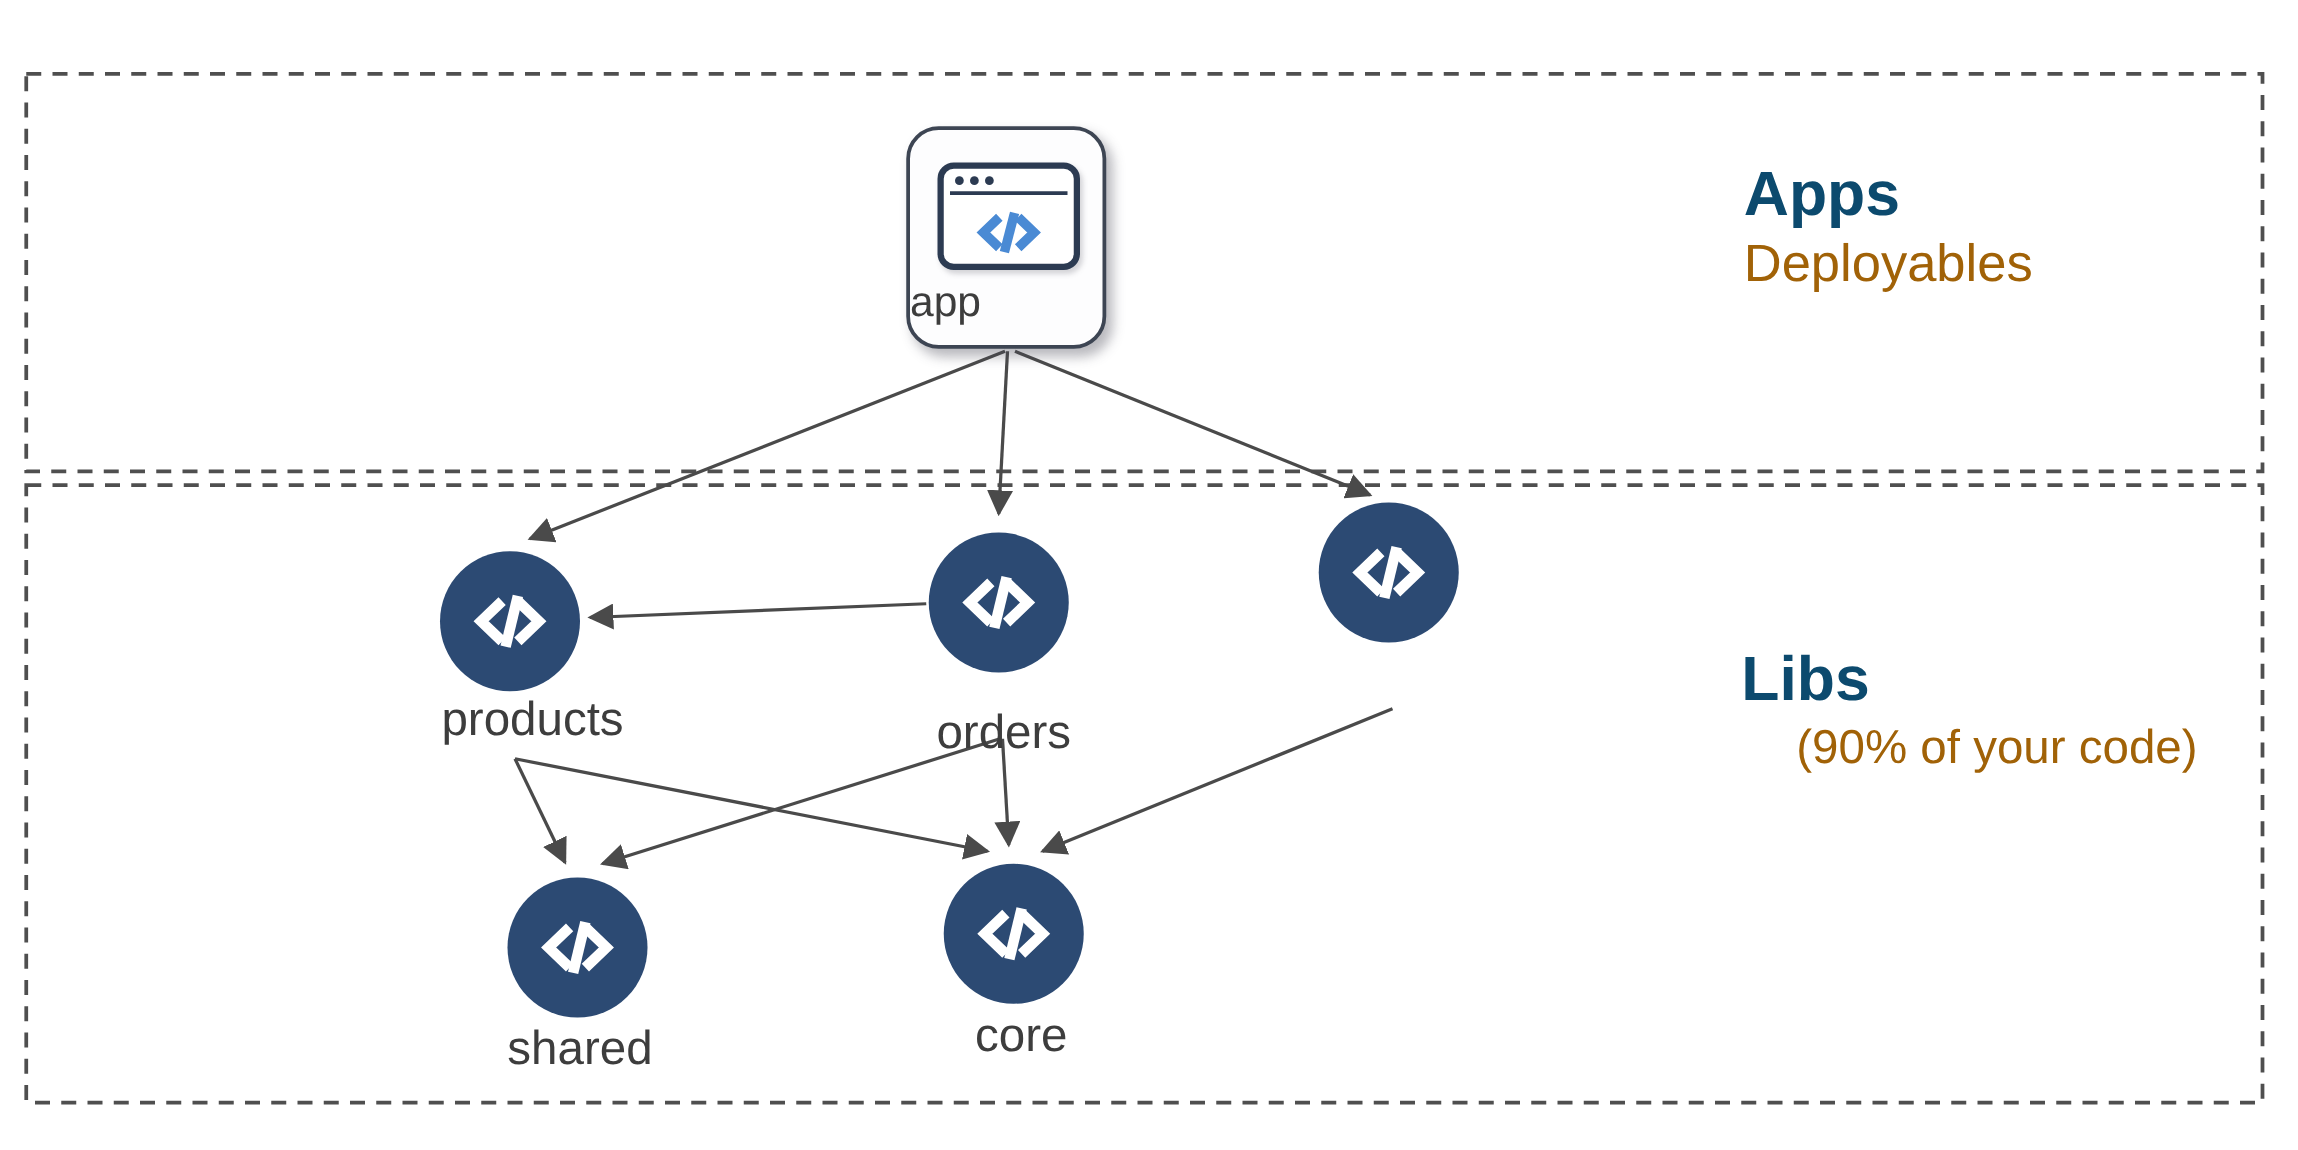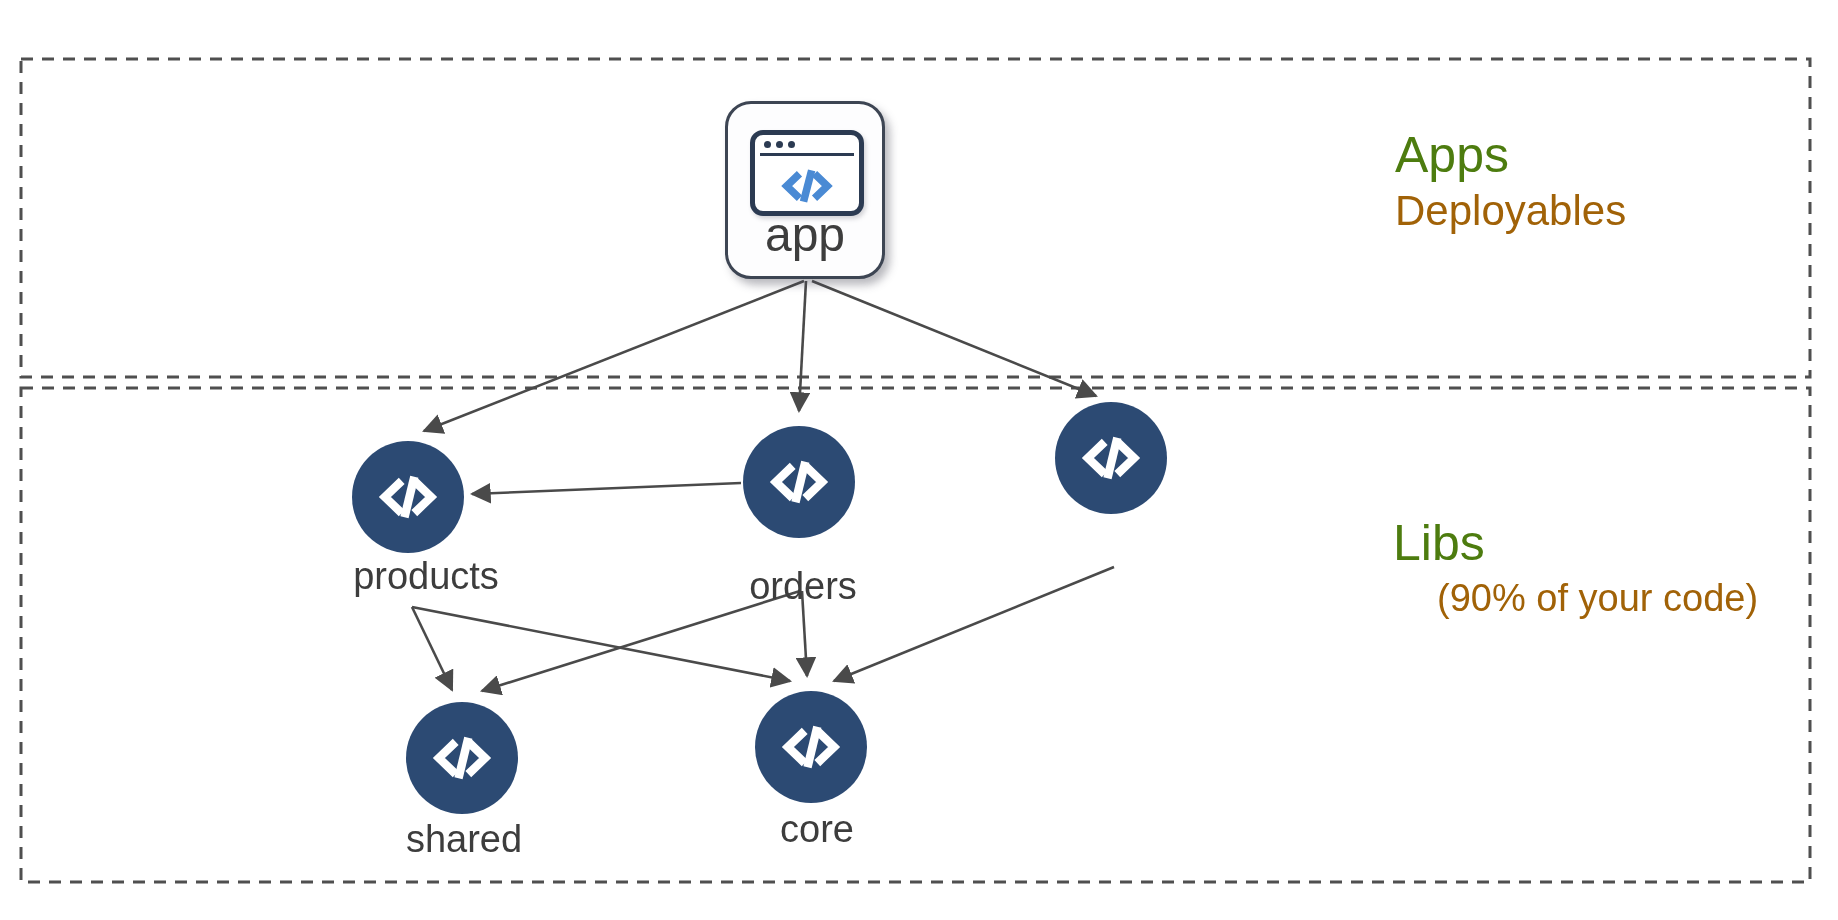--- a/index.html
+++ b/index.html
@@ -38,21 +38,21 @@
     background: #ffffff; border: 5px solid #2c3b52; border-radius: 13px;
     box-shadow: 2px 3px 4px rgba(90,90,105,0.25);
   }
   .browser-dots { position: absolute; left: 9px; top: 6px; display: flex; gap: 5px; }
   .browser-dots .dot { width: 7px; height: 7px; border-radius: 50%; background: #2c3b52; }
   .browser-sep { position: absolute; left: 5px; right: 5px; top: 18px; height: 3px; background: #2c3b52; }
   .browser-glyph { position: absolute; left: 50%; top: 30px; transform: translateX(-50%); }
   .browser-glyph path { stroke: var(--browser-glyph-blue); stroke-width: 13; fill: none; }
   .app-label {
     position: absolute; left: 0; right: 0; bottom: 14px;
-    text-align: center; font-size: 48px; color: var(--text-dark);
+    text-align: left; font-size: 34px; color: var(--text-dark);
   }
 
   
   .lib-node {
     position: absolute; width: 112px; height: 112px; border-radius: 50%;
     background: var(--node-fill);
     display: flex; align-items: center; justify-content: center;
   }
   .lib-node svg path { stroke: var(--glyph-white); stroke-width: 12; fill: none; stroke-linejoin: miter; }
   .node-products { left: 352px; top: 441px; }
@@ -65,21 +65,21 @@
     position: absolute; width: 260px; transform: translateX(-50%);
     text-align: center; font-size: 38px; color: var(--text-dark); line-height: 1.15;
   }
   .label-products { left: 426px;  top: 555px; }
   .label-orders   { left: 803px;  top: 541px; margin-top: 24px; }
   .label-checkout { left: 1116px; top: 515px; }
   .label-shared   { left: 464px;  top: 818px; }
   .label-core     { left: 817px;  top: 808px; }
 
   
-  .section-title { position: absolute; font-weight: normal; font-size: 50px; color: #4d7c0f; line-height: 1.1; }
+  .section-title { position: absolute; font-weight: bold; font-size: 50px; color: #0c4a6e; line-height: 1.1; }
   .section-subtitle { position: absolute; font-size: 42px; color: #a16207; line-height: 1.1; }
   .apps-title { left: 1395px; top: 128px; }
   .apps-subtitle { left: 1395px; top: 188px; }
   .libs-title { left: 1393px; top: 516px; }
   .libs-subtitle { left: 1393px; top: 578px; font-size: 38px; margin-left: 44px; }
 </style>
 </head>
 <body>
 
 <div class="canvas">

